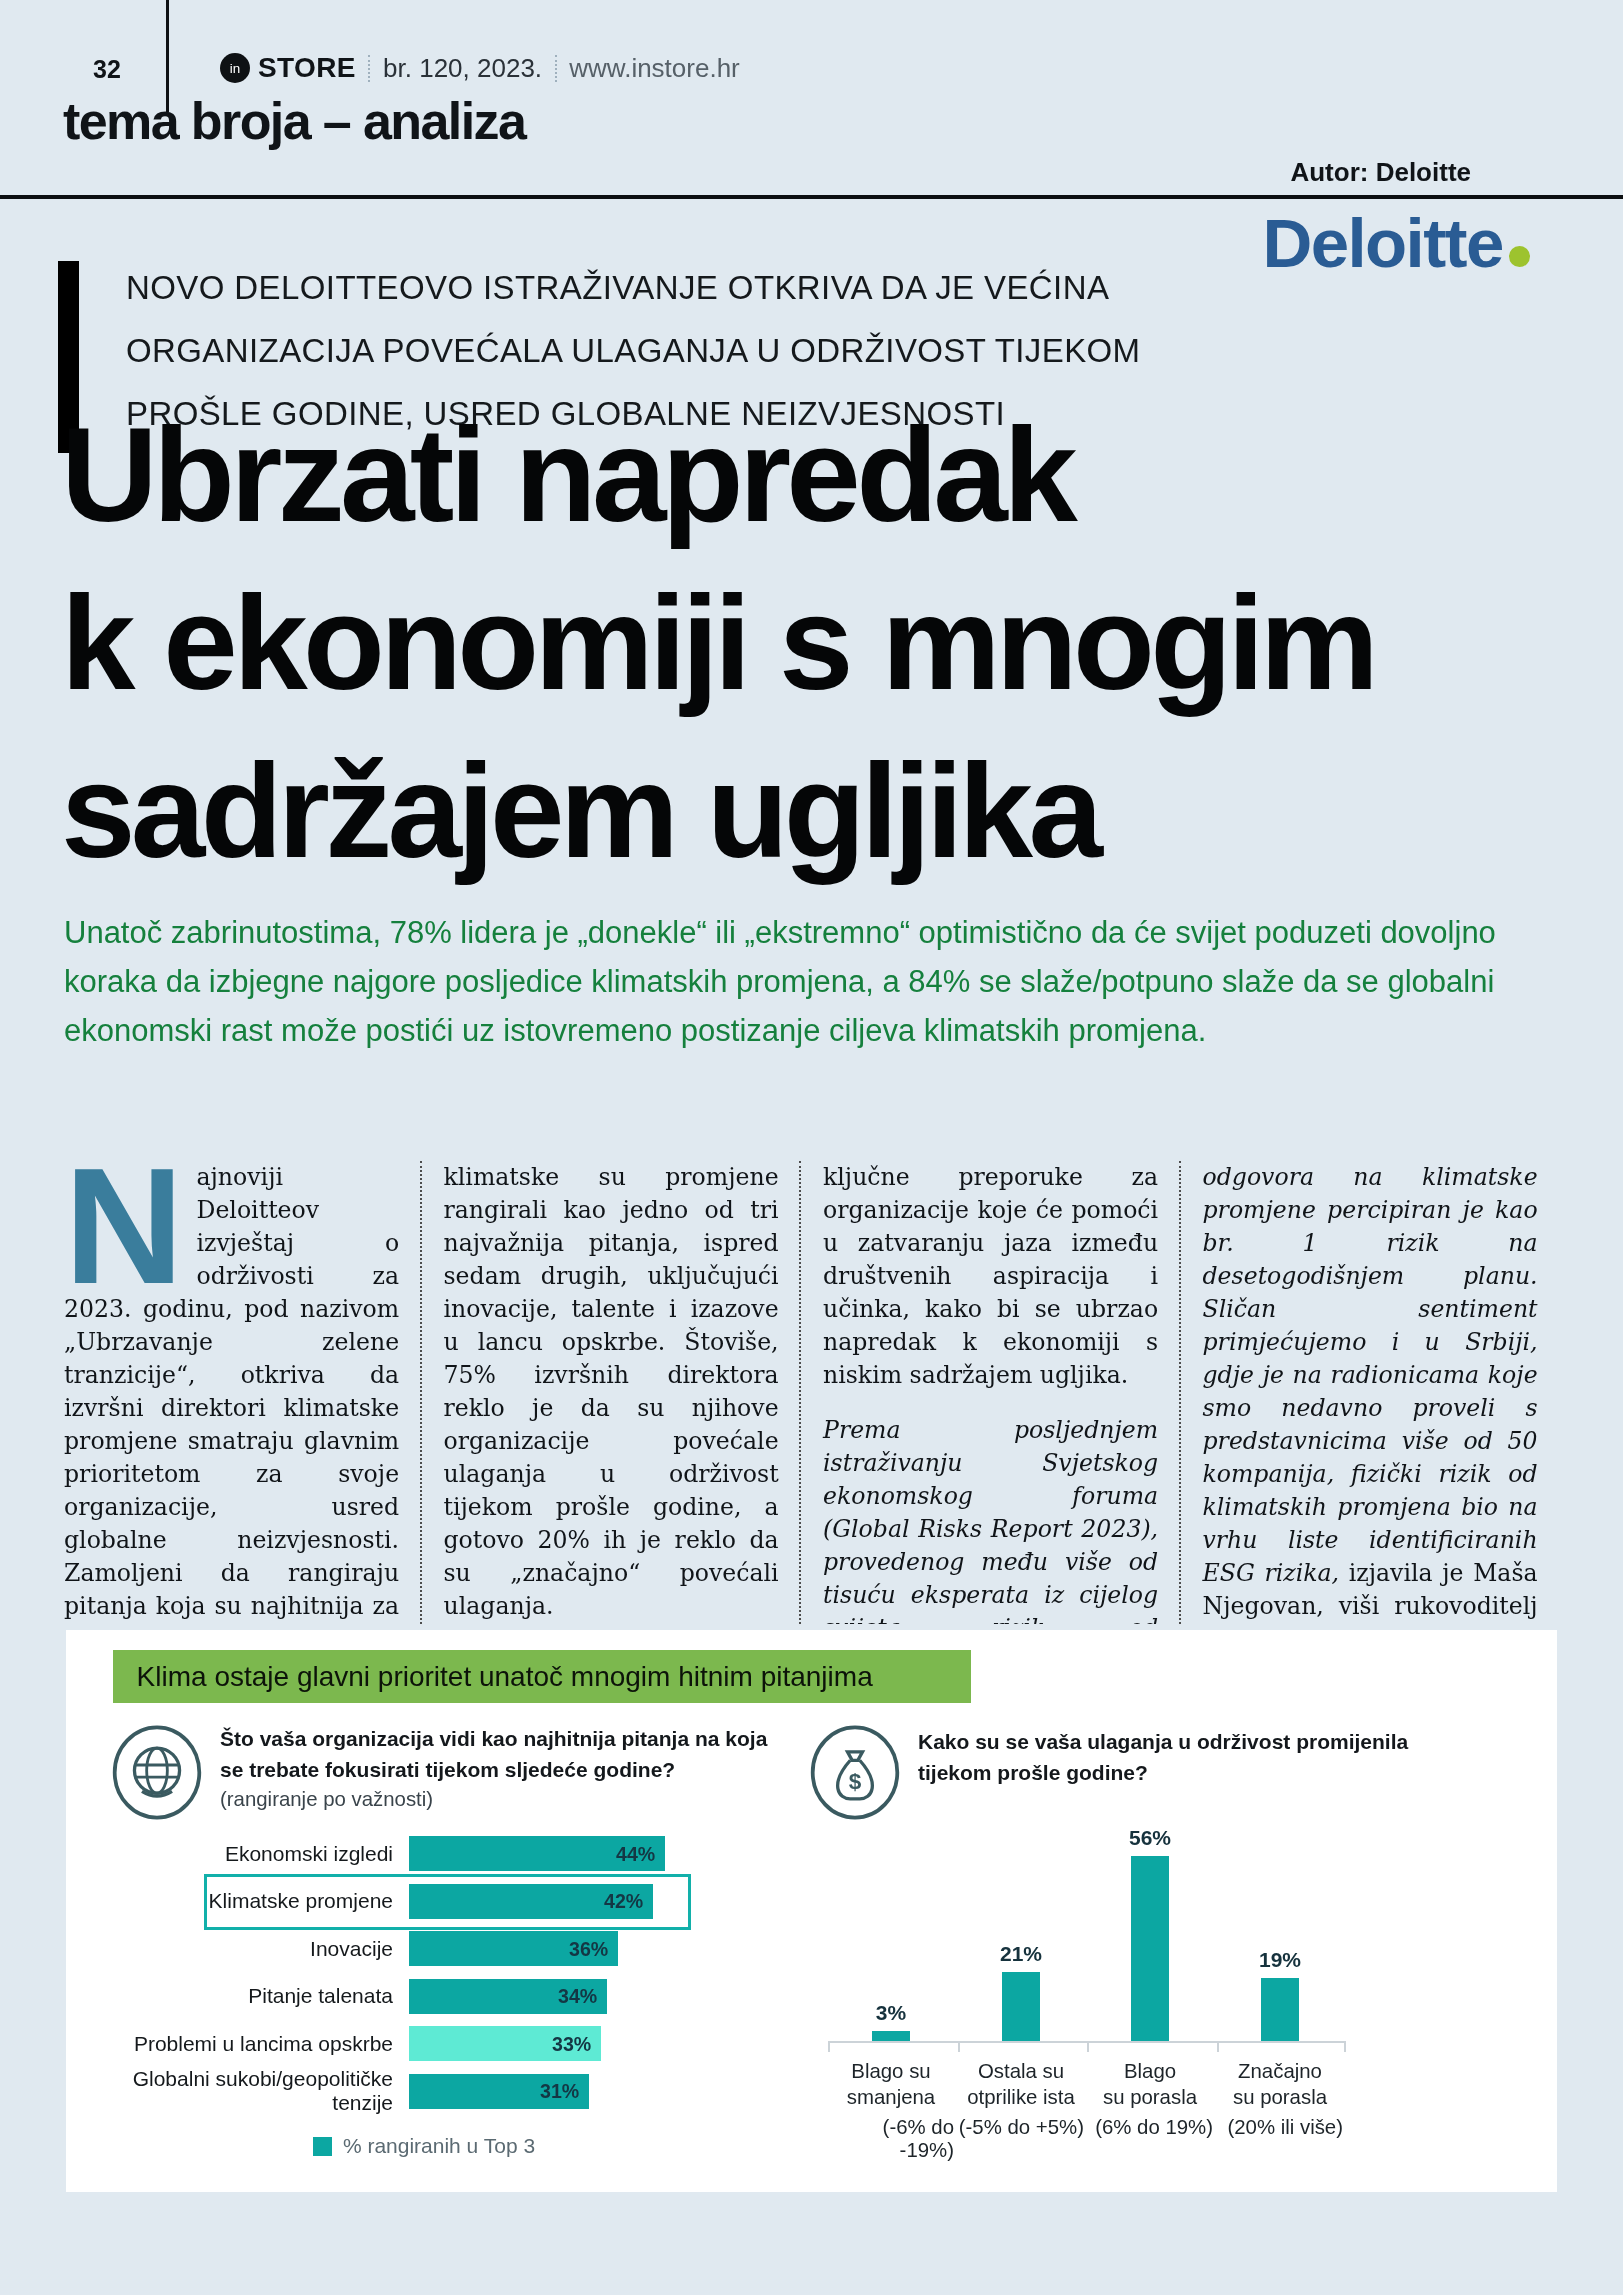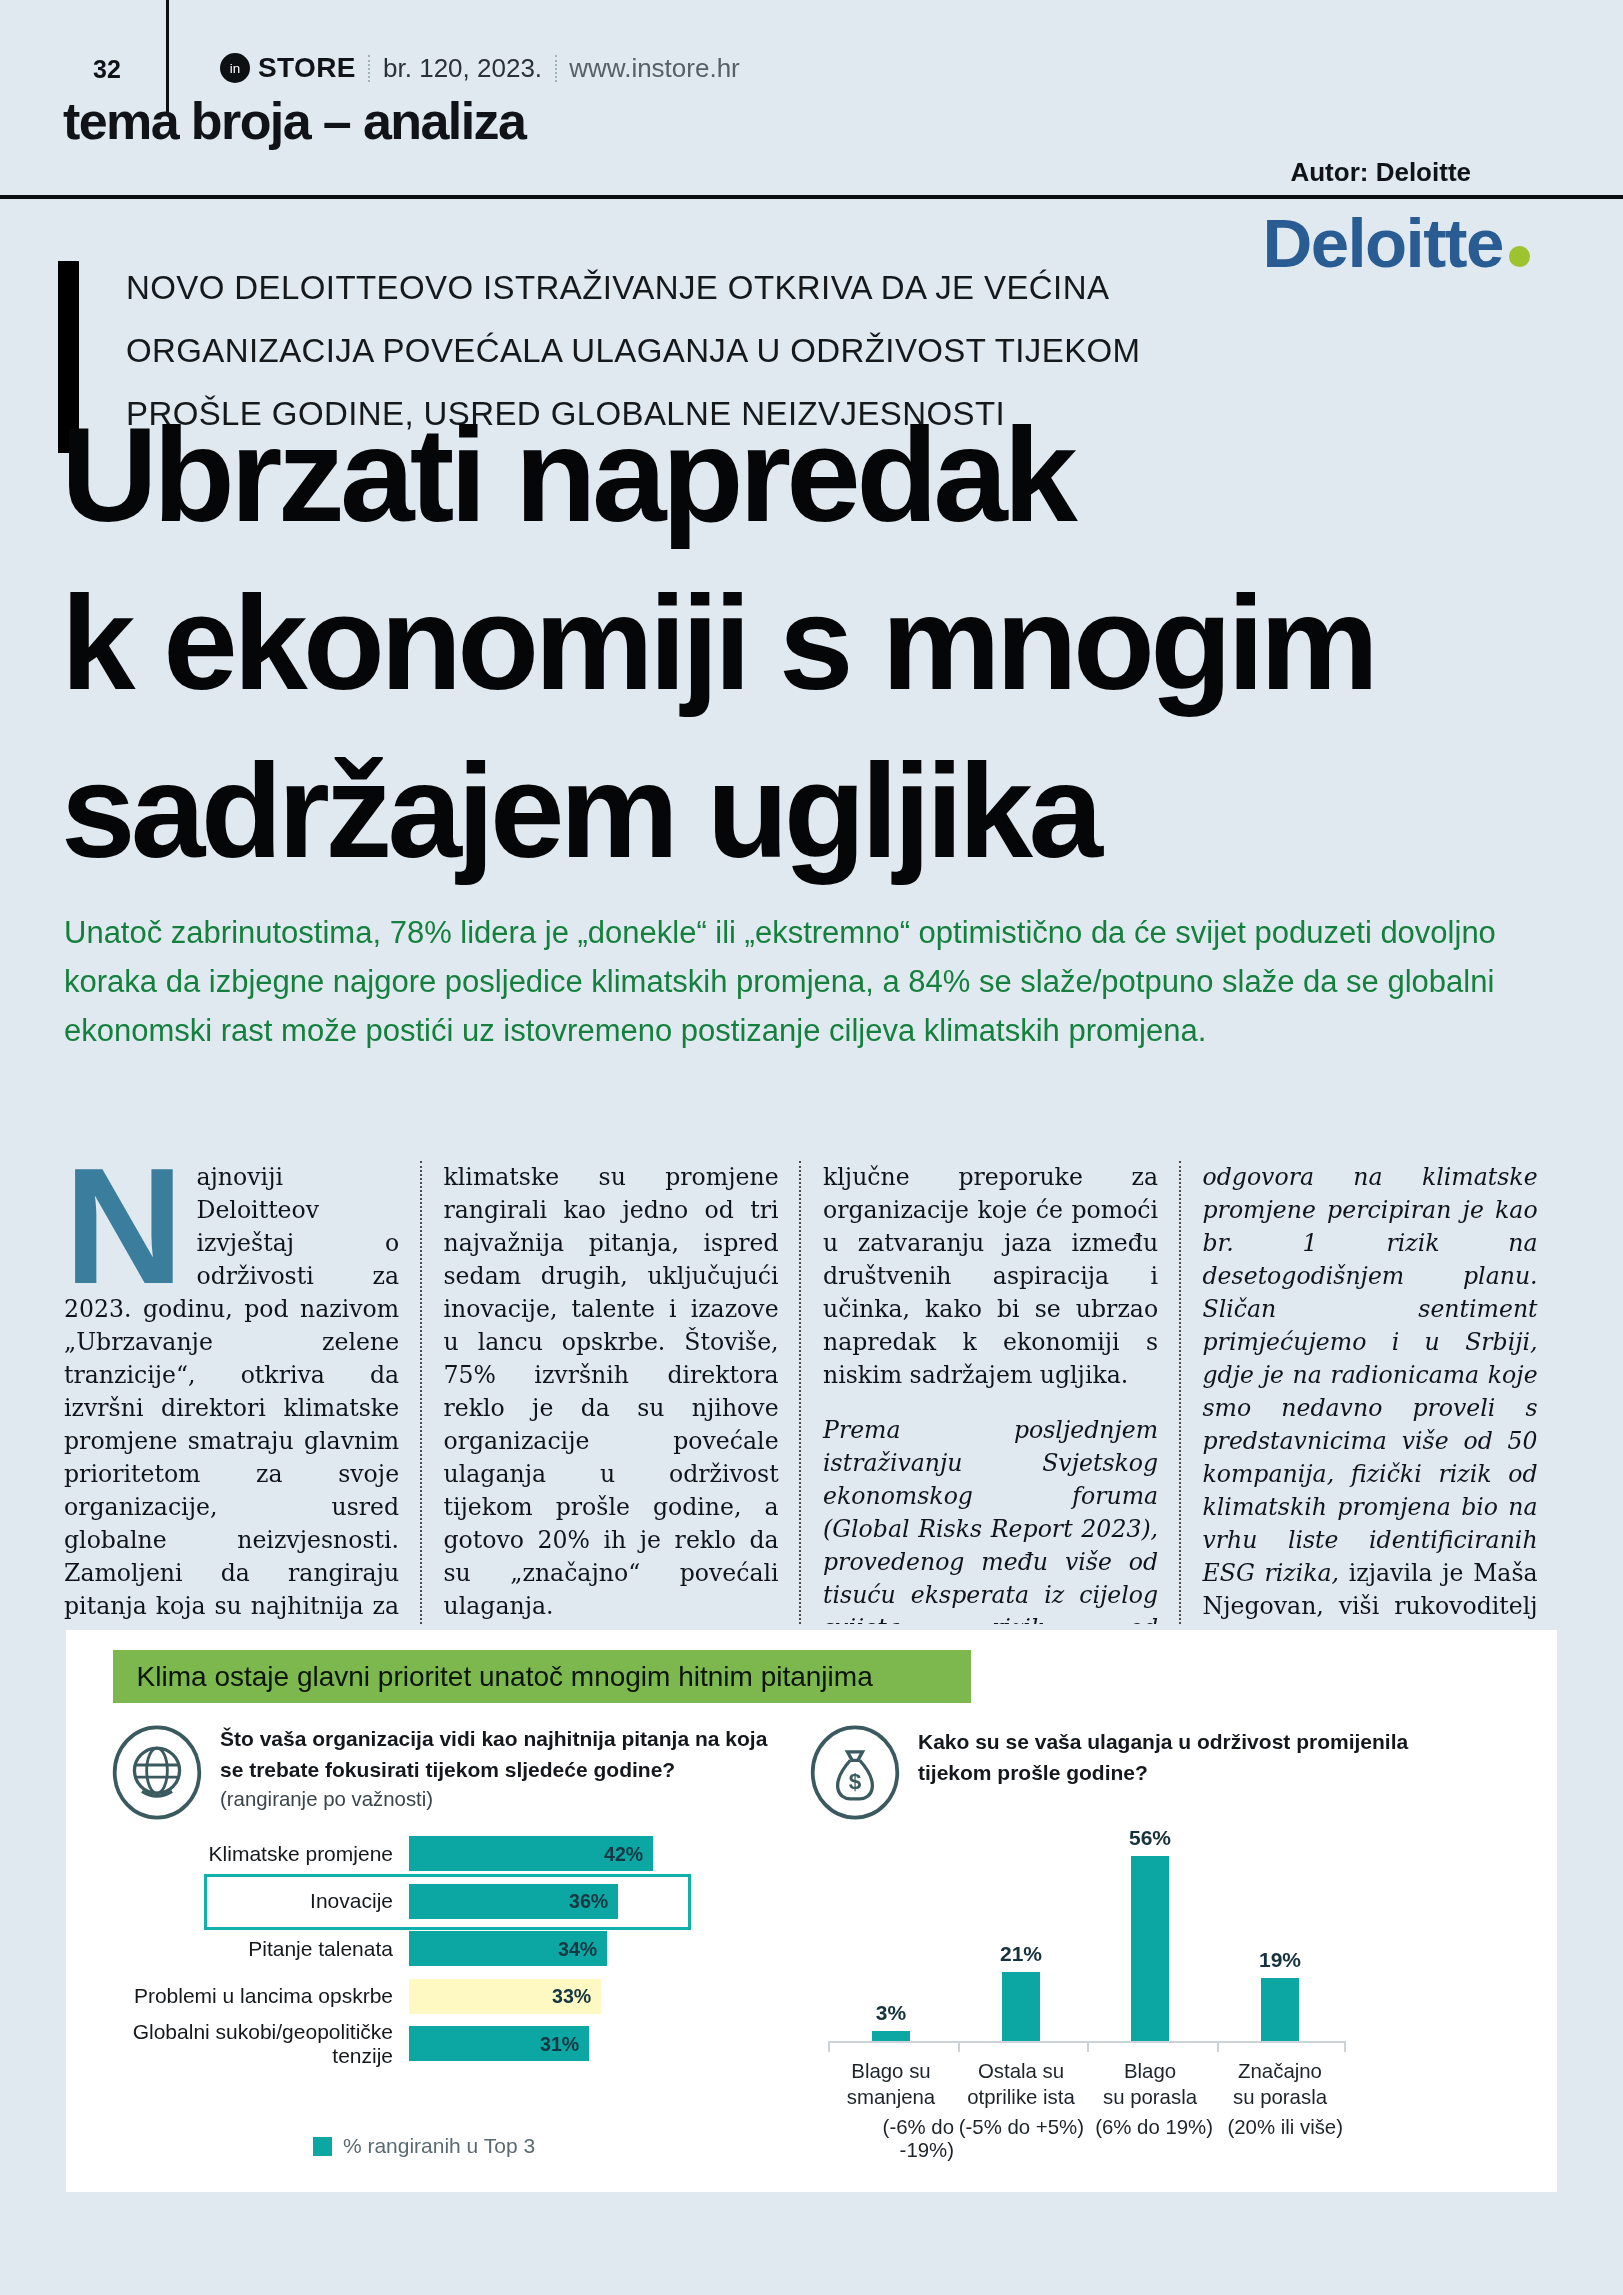--- a/index.html
+++ b/index.html
@@ -138,40 +138,46 @@
         <path d="M34 72 q16 10 32 0" fill="none" stroke="#3a5a60" stroke-width="3.5"></path>
       </svg>
     </div>
     <div class="q-block-left">
       <div class="q-line">Što vaša organizacija vidi kao najhitnija pitanja na koja</div>
       <div class="q-line">se trebate fokusirati tijekom sljedeće godine?</div>
       <div class="q-note">(rangiranje po važnosti)</div>
     </div>
     <div class="hrows" id="left-rows">
         <div class="hrow">
+          <div class="hlabel">Ekonomski izgledi</div>
+          <div class="hbar" style="width: 256px; background: rgb(12, 167, 162);">
+            <span class="hval">44%</span>
+          </div>
+        </div>
+        <div class="hrow">
           <div class="hlabel">Klimatske promjene</div>
           <div class="hbar" style="width: 244px; background: rgb(12, 167, 162);">
             <span class="hval">42%</span>
           </div>
         </div>
         <div class="hrow">
           <div class="hlabel">Inovacije</div>
           <div class="hbar" style="width: 209px; background: rgb(12, 167, 162);">
             <span class="hval">36%</span>
           </div>
         </div>
         <div class="hrow">
           <div class="hlabel">Pitanje talenata</div>
           <div class="hbar" style="width: 198px; background: rgb(12, 167, 162);">
             <span class="hval">34%</span>
           </div>
         </div>
         <div class="hrow">
           <div class="hlabel">Problemi u lancima opskrbe</div>
-          <div class="hbar" style="width: 192px; background: #fef9c3;">
+          <div class="hbar" style="width: 192px; background: #5eead4;">
             <span class="hval">33%</span>
           </div>
         </div>
         <div class="hrow">
           <div class="hlabel">Globalni sukobi/geopolitičke tenzije</div>
           <div class="hbar" style="width: 180px; background: rgb(12, 167, 162);">
             <span class="hval">31%</span>
           </div>
         </div>
         <div class="hi-box" style="top: 38px; left: 94px; width: 481px; height: 50px;"></div>

